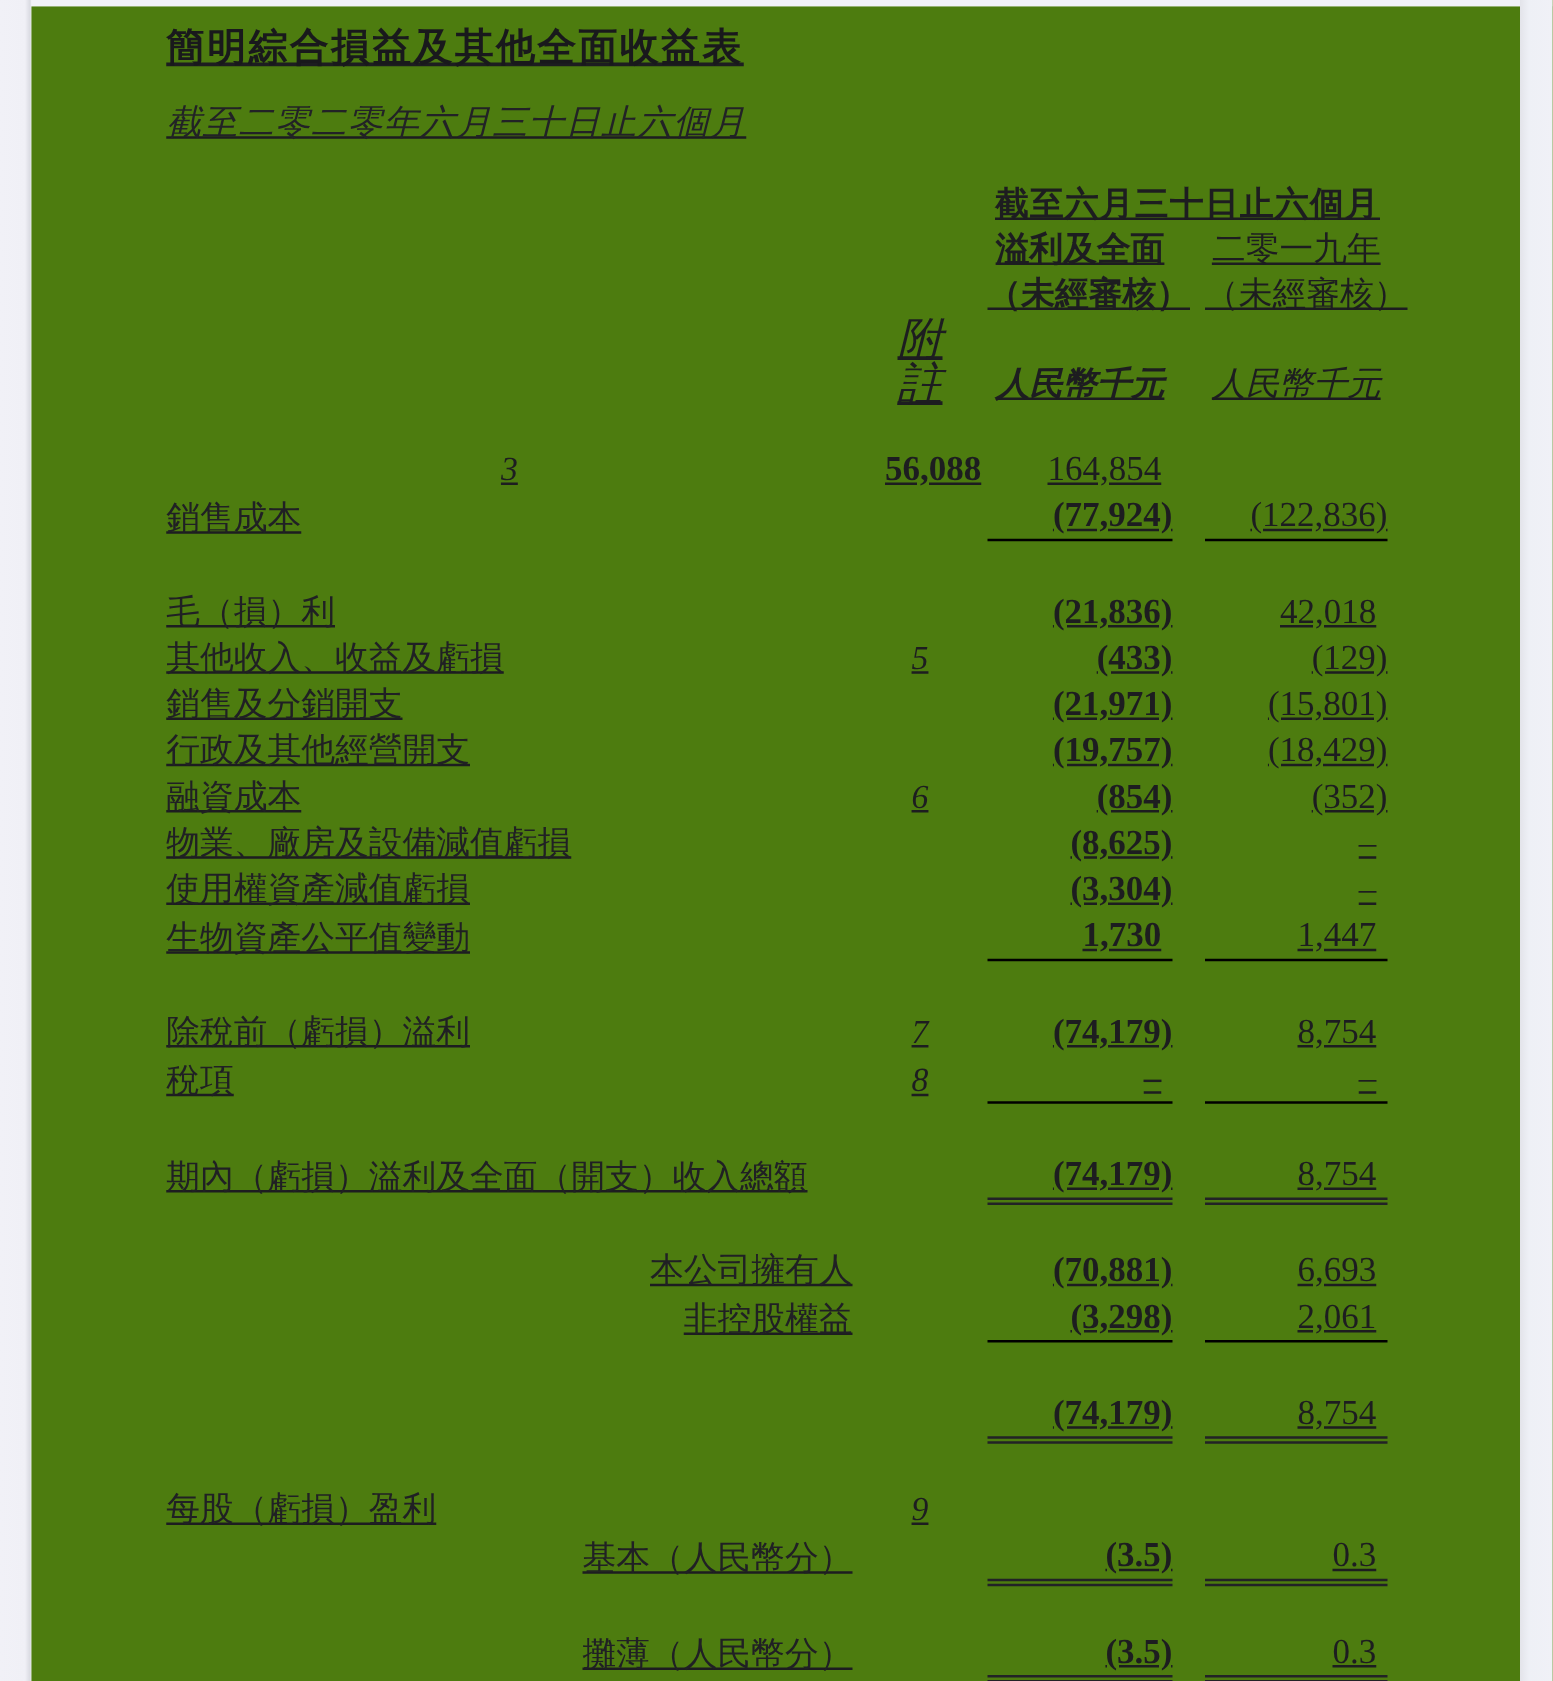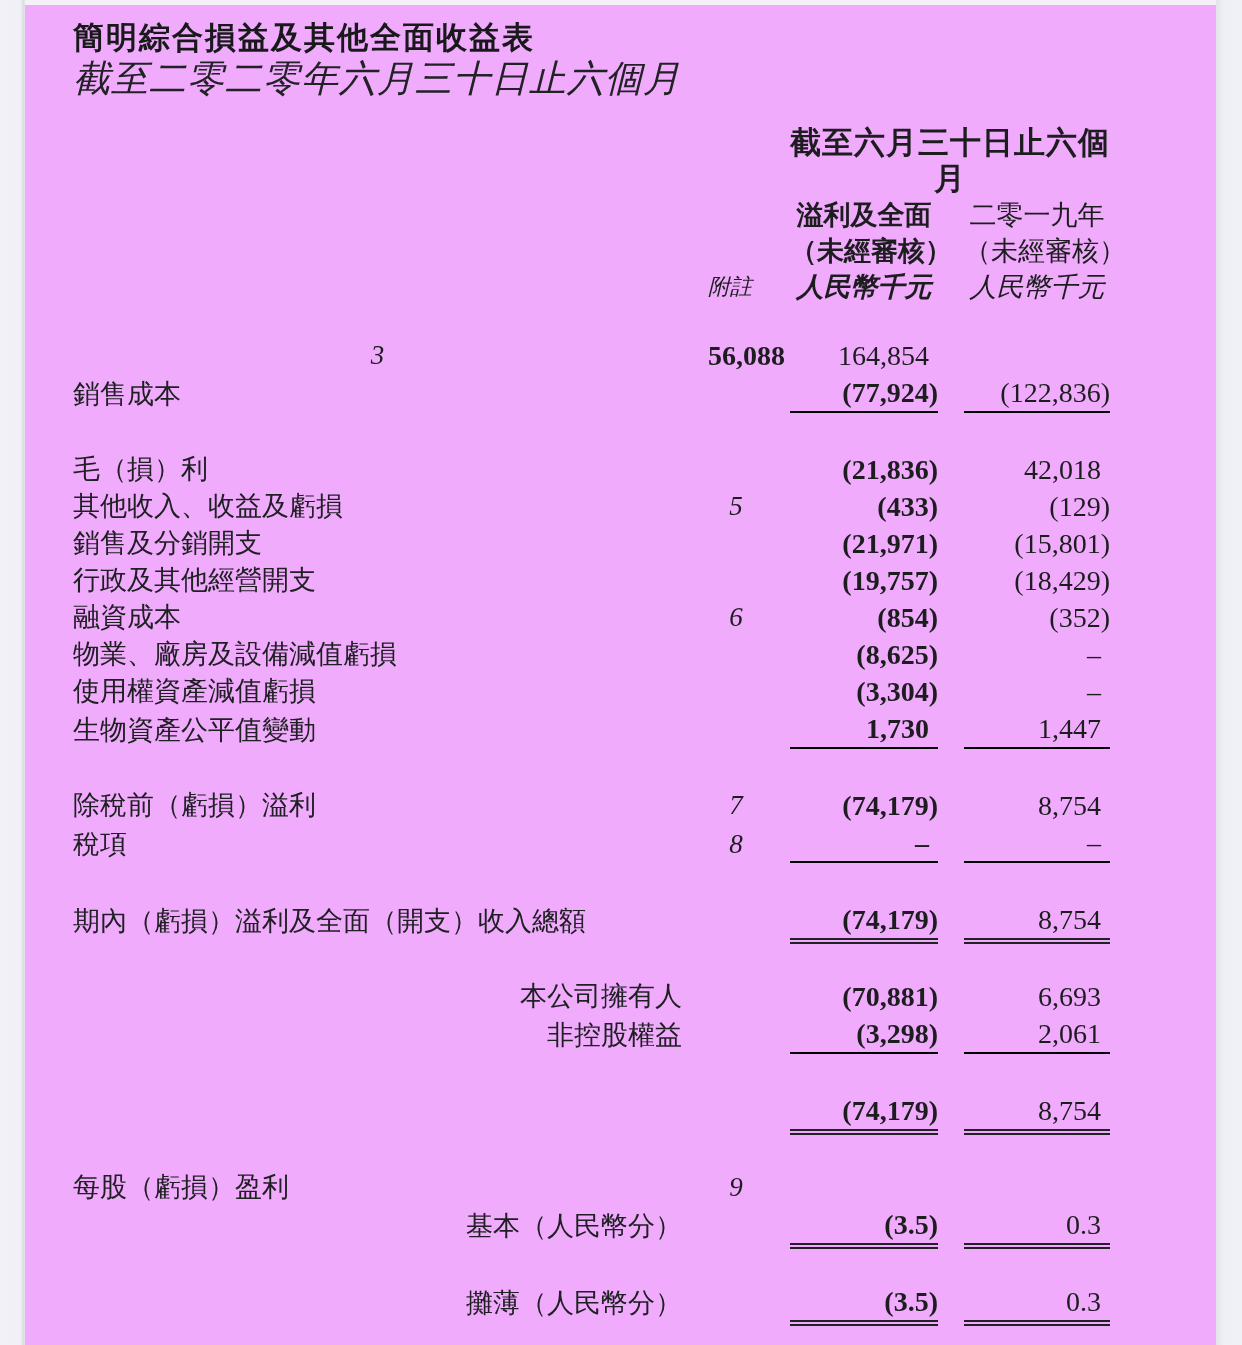--- a/index.html
+++ b/index.html
@@ -18,64 +18,65 @@
     top: 0; left: 0; bottom: 0; width: 25px;
     background: linear-gradient(to right, #f1f1f7 0%, #f0f0f6 80%, #dadbe2 96%, #e9eaf0 100%);
   }
   .edge-right {
     top: 0; right: 0; bottom: 0; width: 26px;
     background: linear-gradient(to right, #e3e4ea 0%, #eef0f6 28%, #f0f1f7 100%);
   }
   .page {
     position: absolute;
     left: 25px; right: 26px; top: 5px; bottom: 0;
-    background: #f0abfc;
-    padding: 12px 106px 0 48px;
+    background: #4d7c0f;
+    padding: 12px 106px 0 108px;
+    text-decoration: underline;
   }
   .doc-title {
     font-family: "Liberation Sans", "DejaVu Sans", sans-serif;
     font-size: 31px;
     font-weight: 700;
     letter-spacing: 2px;
     color: #19191c;
     line-height: 42px;
   }
   .doc-subtitle {
     font-style: italic;
-    font-size: 37px;
+    font-size: 28px;
     letter-spacing: 1px;
     line-height: 40px;
-    margin-top: 0;
+    margin-top: 20px;
     color: #222226;
   }
   
   .grid-row {
     display: grid;
     grid-template-columns: 1fr 56px 148px 146px;
     column-gap: 26px;
     align-items: end;
   }
   .thead { margin-top: 26px; }
   .thead .grid-row { line-height: 36px; }
   .h-period {
     grid-column: 3 / 5;
     text-align: center;
     font-weight: 700;
-    font-size: 31px;
+    font-size: 27px;
     letter-spacing: 1px;
   }
   .h-year, .h-audit, .h-unit { text-align: center; font-size: 27px; white-space: nowrap; }
   .h-2020 { font-weight: 700; }
   .h-unit { font-style: italic; }
   .h-unit.h-2020 { font-weight: 700; }
   .h-note {
     grid-column: 2;
-    text-align: left;
+    text-align: center;
     font-style: italic;
-    font-size: 22px;
+    font-size: 36px;
   }
   .tbody { margin-top: 32px; }
   .tgroup + .tgroup { margin-top: 38px; }
   .trow { min-height: 37px; line-height: 37px; }
   .cell-label {
     font-size: 27px;
     white-space: nowrap;
     overflow: visible;
     color: #202024;
   }

